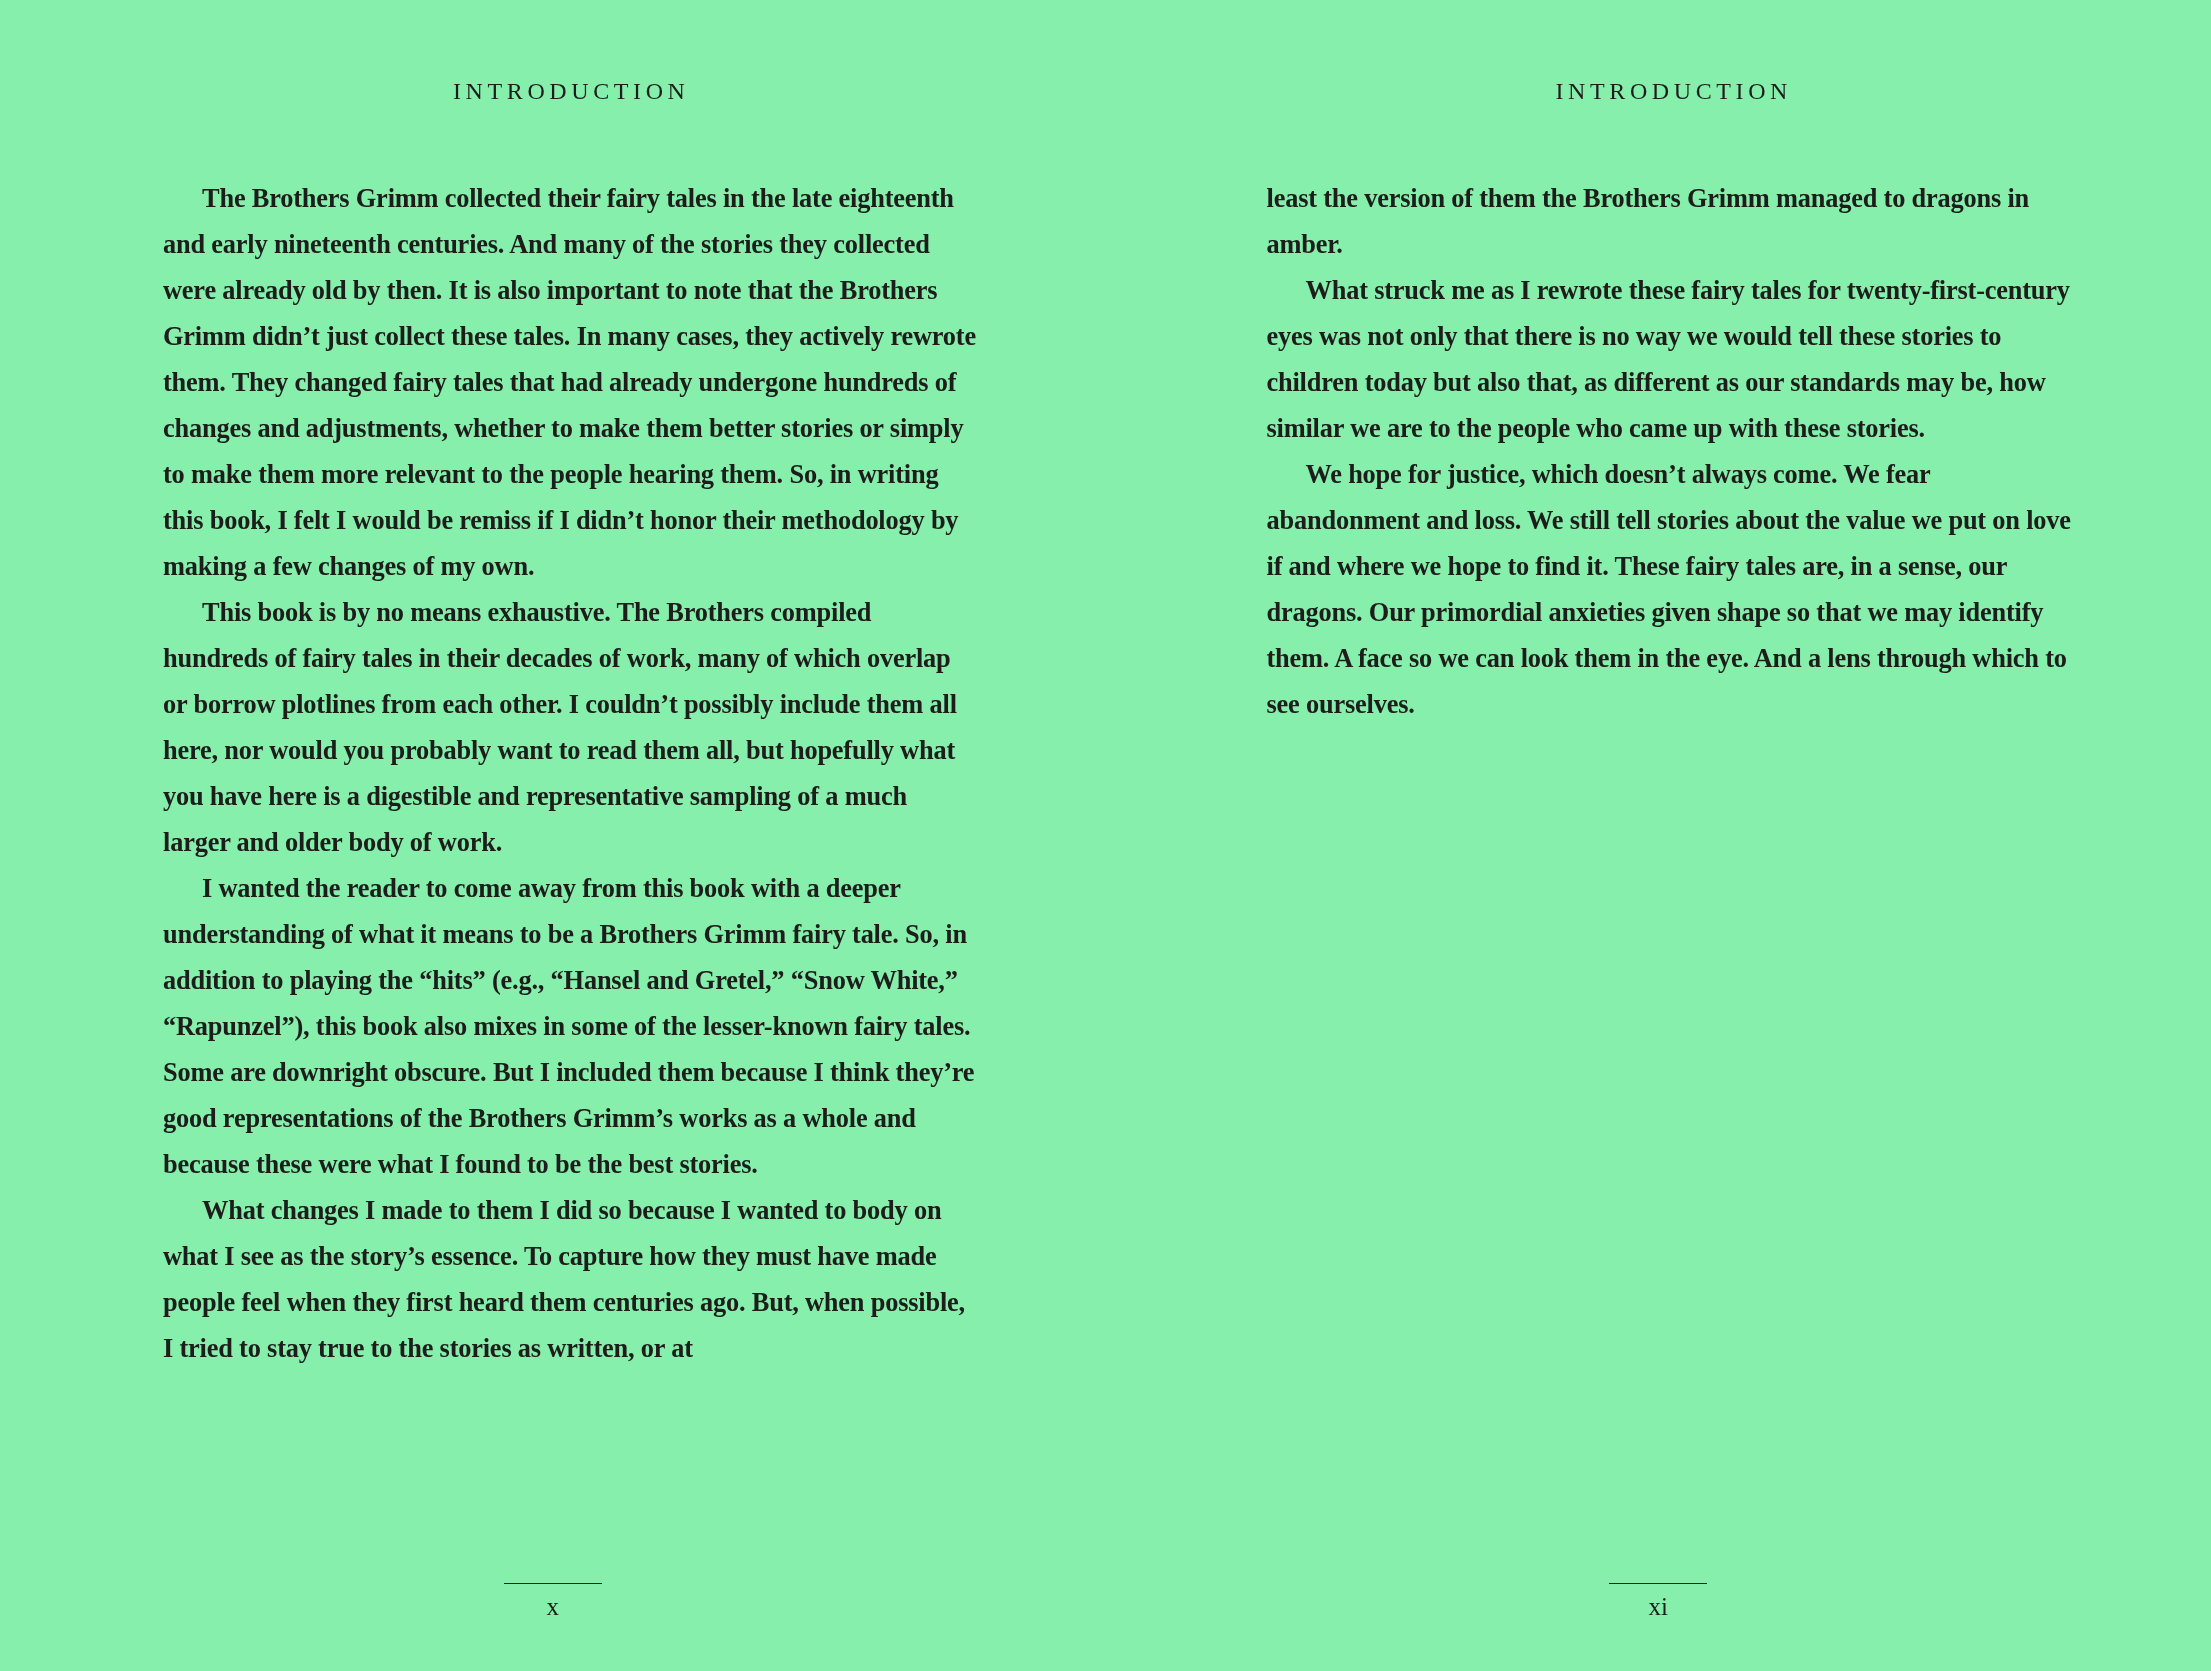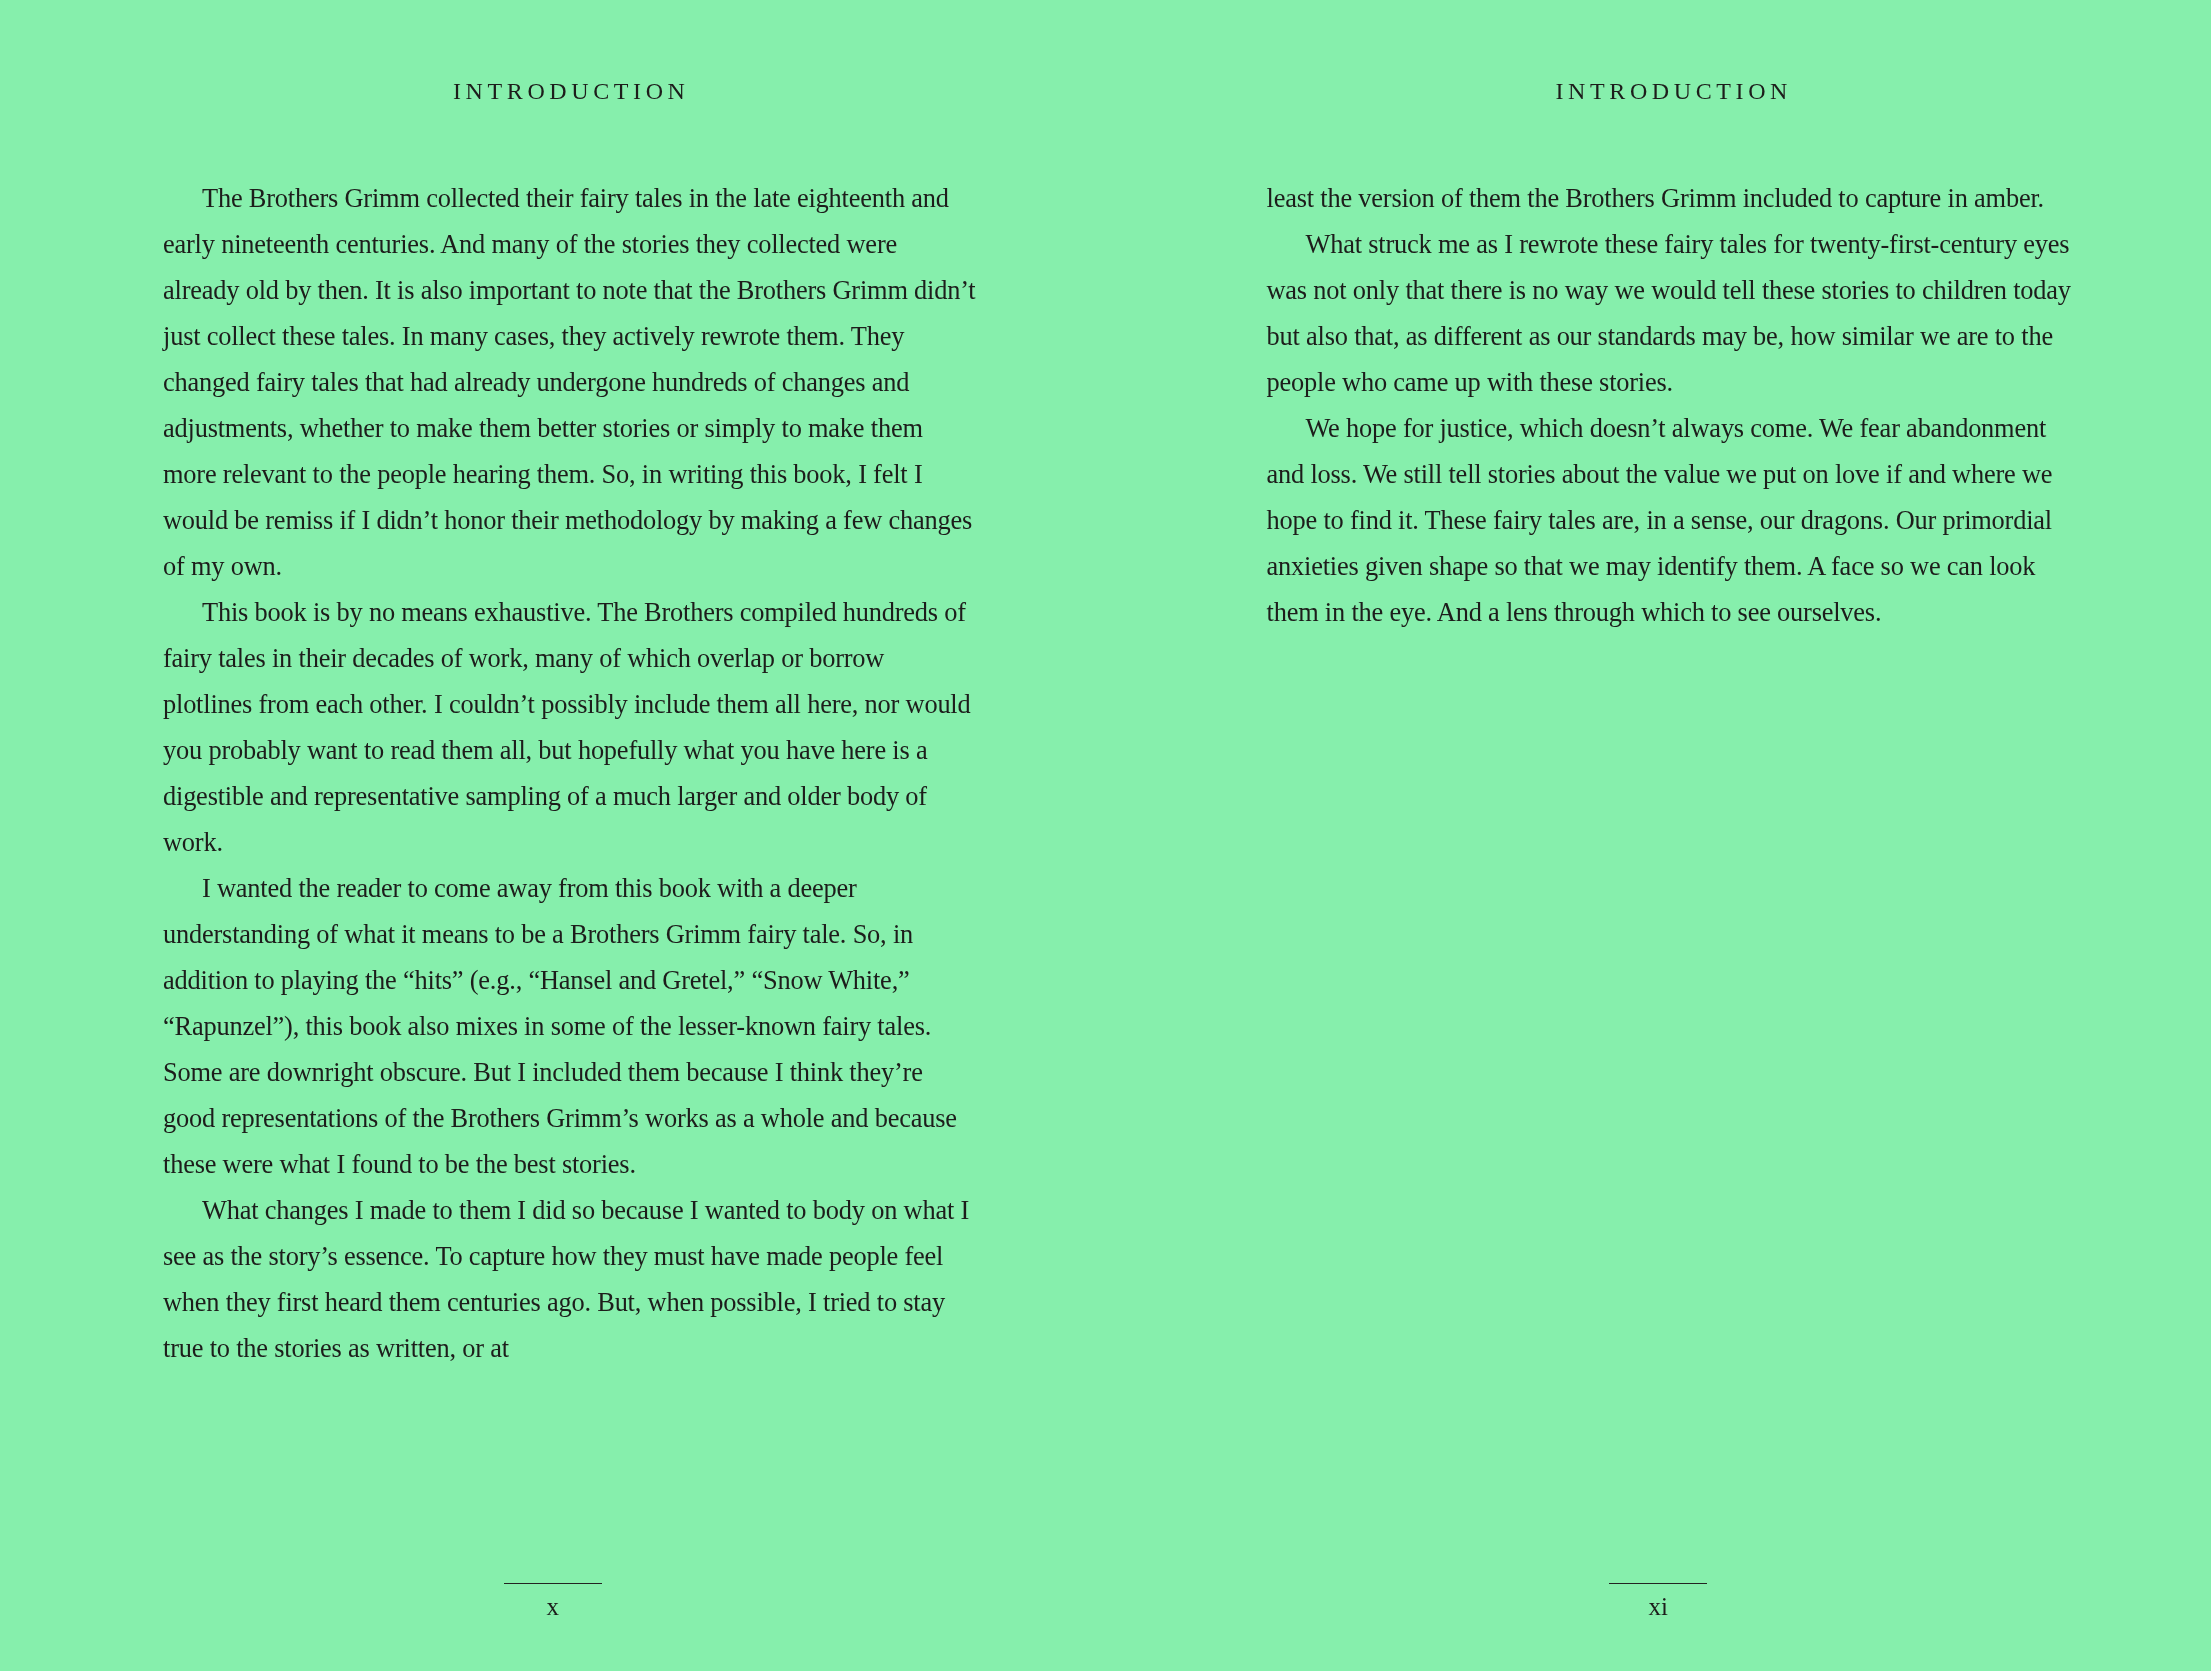--- a/index.html
+++ b/index.html
@@ -42,20 +42,21 @@
     margin-top: 70px;
     font-size: 26.4px;
     line-height: 46px;
     color: #1d1d1b;
     text-align: left;
     letter-spacing: -0.2px;
   }
   .body-text p {
     margin: 0;
     text-indent: 39px;
+    font-weight: bold;
   }
   .body-text p.no-indent {
     text-indent: 0;
   }
 
   .page-footer {
     position: absolute;
     left: 0;
     right: 0;
     bottom: 52px;
@@ -90,21 +91,21 @@
       </div>
     <footer class="page-footer">
       <span class="footer-rule"></span>
       <div class="page-num">x</div>
     </footer>
   </section>
 
   <section class="page right">
     <h1 class="running-head">INTRODUCTION</h1>
     <div class="body-text">
-        <p class="no-indent">least the version of them the Brothers Grimm included to capture in amber.</p>
+        <p class="no-indent">least the version of them the Brothers Grimm managed to dragons in amber.</p>
         <p>What struck me as I rewrote these fairy tales for twenty-first-century eyes was not only that there is no way we would tell these stories to children today but also that, as different as our standards may be, how similar we are to the people who came up with these stories.</p>
         <p>We hope for justice, which doesn’t always come. We fear abandonment and loss. We still tell stories about the value we put on love if and where we hope to find it. These fairy tales are, in a sense, our dragons. Our primordial anxieties given shape so that we may identify them. A face so we can look them in the eye. And a lens through which to see ourselves.</p>
       </div>
     <footer class="page-footer">
       <span class="footer-rule"></span>
       <div class="page-num">xi</div>
     </footer>
   </section>
 
 </div>

